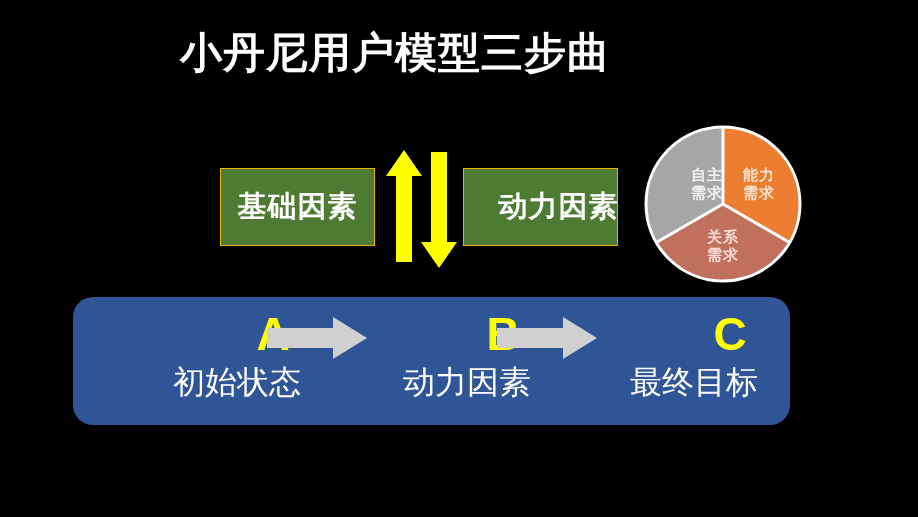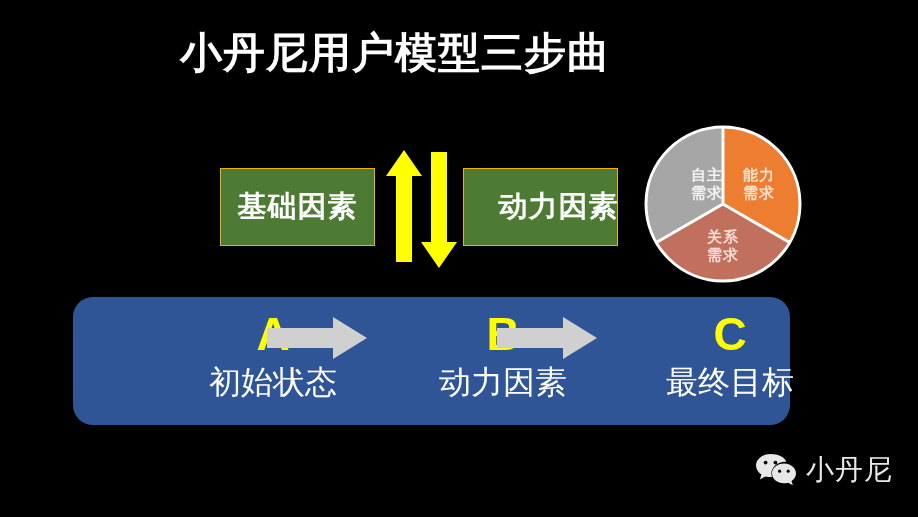--- a/index.html
+++ b/index.html
@@ -119,21 +119,21 @@
     color: #ffff00;
     font-family: "Liberation Sans", "DejaVu Sans", sans-serif;
     font-size: 46px;
     font-weight: bold;
     line-height: 52px;
   }
   .step-label {
     position: absolute;
     top: 63px;
     width: 200px;
-    text-align: center;
+    text-align: left;
     color: #ffffff;
     font-family: "Liberation Serif", "DejaVu Serif", serif;
     font-size: 32px;
     font-weight: normal;
     line-height: 44px;
     white-space: nowrap;
   }
   #step-letter-a { left: 140px; }
   #step-letter-b { left: 370px; }
   #step-letter-c { left: 597px; }
@@ -226,25 +226,14 @@
 
     <svg class="step-arrow" id="step-arrow-1" viewBox="0 0 100 42">
       <polygon points="0,11 66,11 66,0 100,21 66,42 66,31 0,31" fill="#d0d0d0"></polygon>
     </svg>
     <svg class="step-arrow" id="step-arrow-2" viewBox="0 0 100 42">
       <polygon points="0,11 66,11 66,0 100,21 66,42 66,31 0,31" fill="#d0d0d0"></polygon>
     </svg>
 
   </div>
 
-  <div id="wechat-footer">
-    <svg id="wechat-icon" viewBox="0 0 42 34">
-      <path d="M15.5,1 C7.5,1 1,6.2 1,12.6 C1,16.2 3.1,19.4 6.4,21.5 L4.9,26.4 L10.6,23.4 C12.1,23.8 13.8,24.05 15.5,24.05 C16,24.05 16.5,24.03 17,24 C16.6,22.85 16.4,21.65 16.4,20.4 C16.4,13.9 22.6,8.7 30.2,8.7 C30.6,8.7 31,8.72 31.4,8.75 C29.9,4.3 23.4,1 15.5,1 Z" fill="#e8e8e8"></path>
-      <circle cx="10.6" cy="9.6" r="1.9" fill="#000000"></circle>
-      <circle cx="20.4" cy="9.6" r="1.9" fill="#000000"></circle>
-      <path d="M41,20.4 C41,15 35.6,10.6 29,10.6 C22.4,10.6 17,15 17,20.4 C17,25.8 22.4,30.2 29,30.2 C30.4,30.2 31.8,30 33.1,29.65 L37.8,32.2 L36.5,28 C39.2,26.2 41,23.5 41,20.4 Z" fill="#e8e8e8"></path>
-      <circle cx="24.6" cy="18.2" r="1.6" fill="#000000"></circle>
-      <circle cx="33.2" cy="18.2" r="1.6" fill="#000000"></circle>
-    </svg>
-    <div id="wechat-name">小丹尼</div>
-  </div>
 
 </div>
 
 </body></html>

